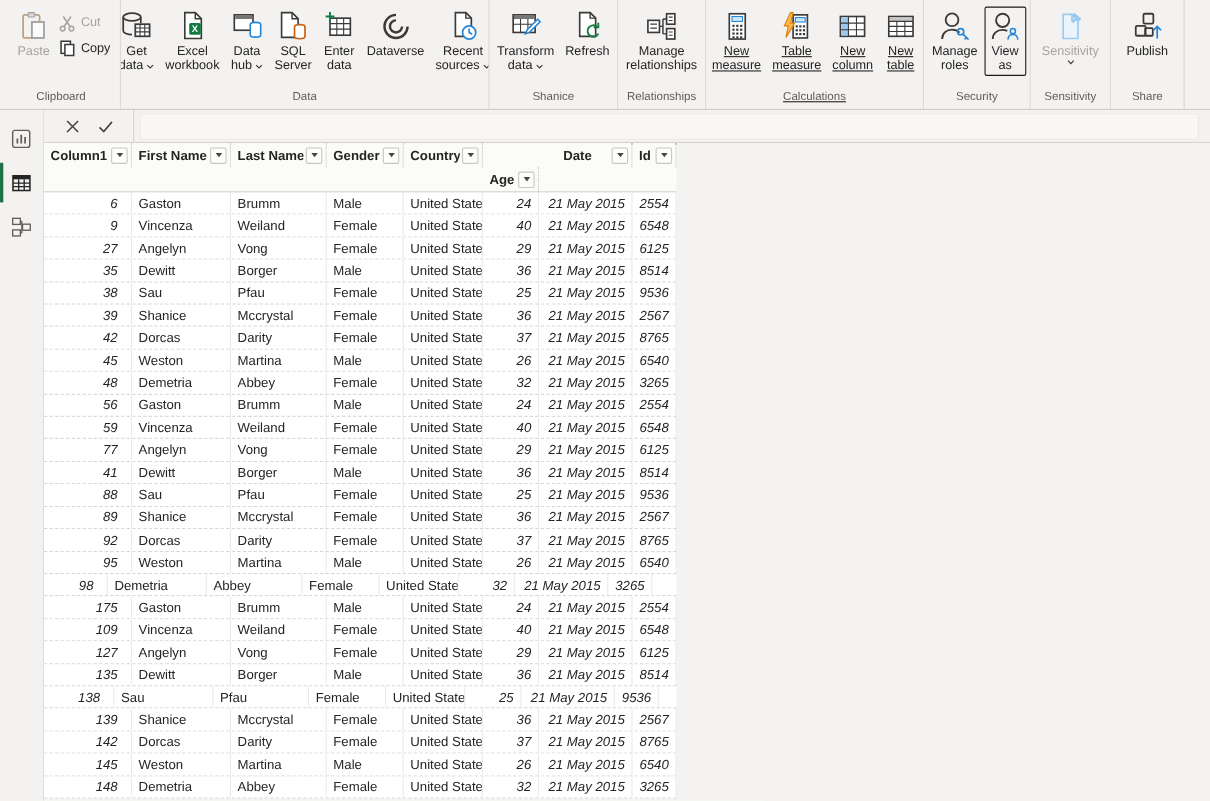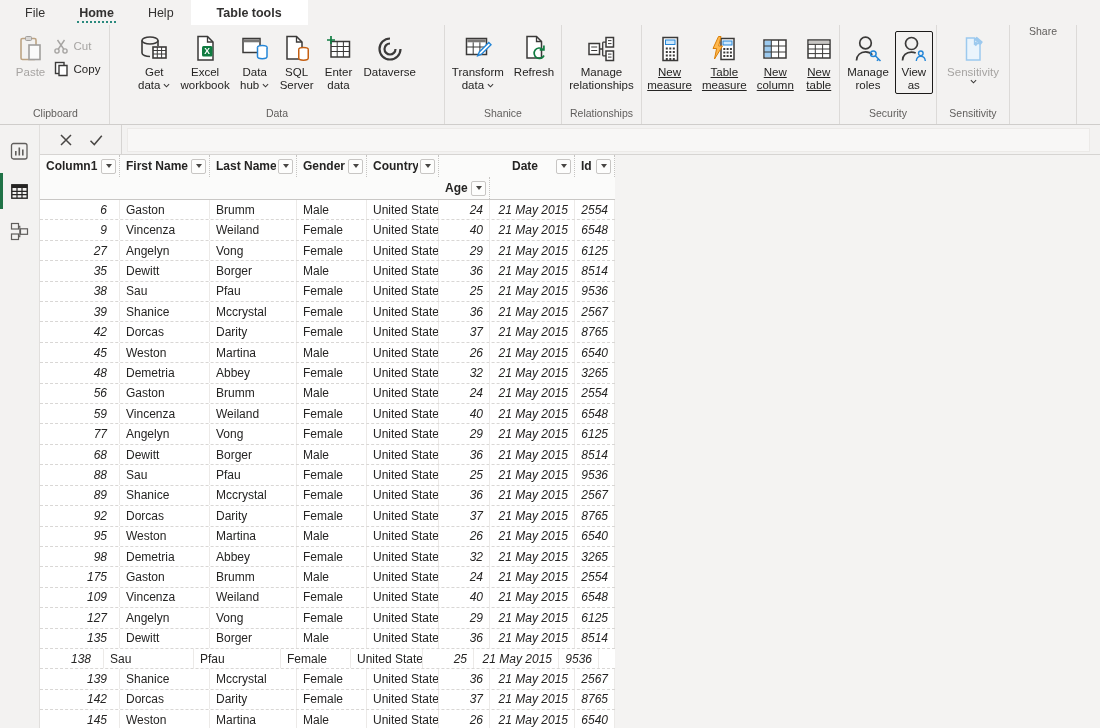--- a/index.html
+++ b/index.html
@@ -65,34 +65,20 @@
   .trow { display:flex; width:575px; height:20.407px; background:#ffffff; border-bottom:1px dashed #d9d7d5; }
   .tcell { height:100%; display:flex; align-items:center; padding:0 6px; border-right:1px solid #eceae8; font-size:12px; color:#252423; overflow:hidden; white-space:nowrap; }
   .tcell.right { justify-content:flex-end; }
   .tcell.num { font-style:italic; }
   .tcell.c0 { padding-right:12px; }
 </style>
 </head>
 <body>
 
 <div class="app">
-  <div class="tabbar">
-      <div class="tab">
-        <span class="tab-label">File</span>
-      </div>
-      <div class="tab active">
-        <span class="tab-label">Home</span>
-      </div>
-      <div class="tab">
-        <span class="tab-label">Help</span>
-      </div>
-      <div class="tab contextual">
-        <span class="tab-label">Table tools</span>
-      </div>
-    </div>
   <div class="ribbon">
       <div class="rgroup" style="width: 108px;">
         <div class="rrow">
           <div class="rbtn disabled">
             <span class="ricon">
               <svg viewBox="0 0 30 30">
                 <rect x="5" y="4.5" width="15" height="21" rx="1.5" fill="#f3f2f1" stroke="#bca383" stroke-width="1.6"></rect>
                 <rect x="9.5" y="2.5" width="6" height="4" rx="1" fill="#d9d7d5" stroke="#a19f9d" stroke-width="1"></rect>
                 <rect x="13" y="11" width="11" height="14.5" fill="#fafafa" stroke="#a19f9d" stroke-width="1.6"></rect>
               </svg>
@@ -193,20 +179,36 @@
             <div class="lbl">data</div>
           </div>
           <div class="rbtn">
             <span class="ricon">
               <svg viewBox="0 0 30 30">
                 <path d="M15 4.5 a10.5 10.5 0 1 0 10.5 10.5" fill="none" stroke="#3b3a39" stroke-width="2.2"></path>
                 <path d="M15 9.5 a5.5 5.5 0 1 0 5.5 5.5" fill="none" stroke="#3b3a39" stroke-width="2.2"></path>
               </svg>
             </span>
             <div class="lbl">Dataverse</div>
+          </div>
+          <div class="rbtn">
+            <span class="ricon">
+              <svg viewBox="0 0 30 30">
+                <path d="M8 2.5 h9.5 l5 5 V24 H8 z" fill="#fff" stroke="#3b3a39" stroke-width="1.5"></path>
+                <path d="M17.5 2.5 v5 h5" fill="none" stroke="#3b3a39" stroke-width="1.3"></path>
+                <circle cx="20.5" cy="20.5" r="6" fill="#fff" stroke="#2586d7" stroke-width="1.6"></circle>
+                <path d="M20.5 17 v3.5 l2.8 1.7" fill="none" stroke="#2586d7" stroke-width="1.5"></path>
+              </svg>
+            </span>
+            <div class="lbl">Recent</div>
+            <div class="lbl">sources<span class="chev">
+                <svg width="7" height="5" viewBox="0 0 8 5">
+                  <path d="M1 1 l3 3 3-3" fill="none" stroke="#3b3a39" stroke-width="1.2"></path>
+                </svg>
+              </span></div>
           </div>
         </div>
         <div class="glabel">Data</div>
       </div>
       <div class="rgroup" style="width: 117px;">
         <div class="rrow">
           <div class="rbtn">
             <span class="ricon">
               <svg viewBox="0 0 30 30">
                 <rect x="3.5" y="4.5" width="20" height="16" fill="#fff" stroke="#3b3a39" stroke-width="1.5"></rect>
@@ -315,20 +317,21 @@
               <svg viewBox="0 0 30 30">
                 <rect x="4" y="6" width="22" height="18" fill="#fff" stroke="#3b3a39" stroke-width="1.5"></rect>
                 <rect x="4.8" y="6.8" width="20.4" height="3.4" fill="#c8c6c4"></rect>
                 <path d="M4 10.4 h22 M4 15 h22 M4 19.6 h22 M11.3 10.4 v13.6 M18.6 10.4 v13.6" stroke="#3b3a39" stroke-width="1" fill="none"></path>
               </svg>
             </span>
             <div class="lbl">New</div>
             <div class="lbl">table</div>
           </div>
         </div>
+        <div class="glabel">Calculations</div>
       </div>
       <div class="rgroup" style="width: 97px;">
         <div class="rrow">
           <div class="rbtn">
             <span class="ricon">
               <svg viewBox="0 0 30 30">
                 <circle cx="12.5" cy="9" r="5.8" fill="none" stroke="#3b3a39" stroke-width="1.7"></circle>
                 <path d="M3.5 26.5 c0-5.2 4-8.6 9-8.6 2.8 0 5.2 1 6.8 2.8" fill="none" stroke="#3b3a39" stroke-width="1.7"></path>
                 <circle cx="20.3" cy="19.8" r="2.8" fill="none" stroke="#2586d7" stroke-width="1.5"></circle>
                 <path d="M22.3 21.8 L27.5 27 M25.6 25.1 l-1.7 1.7" fill="none" stroke="#2586d7" stroke-width="1.5"></path>
@@ -369,20 +372,33 @@
             <div class="lbl">
               <svg width="7" height="5" viewBox="0 0 8 5">
                 <path d="M1 1 l3 3 3-3" fill="none" stroke="#3b3a39" stroke-width="1.2"></path>
               </svg>
             </div>
           </div>
         </div>
         <div class="glabel">Sensitivity</div>
       </div>
       <div class="rgroup" style="width: 67px;">
+        <div class="rrow">
+          <div class="rbtn">
+            <span class="ricon">
+              <svg viewBox="0 0 30 30">
+                <rect x="11.5" y="3.5" width="9" height="9" rx="1.2" fill="none" stroke="#3b3a39" stroke-width="1.6"></rect>
+                <rect x="4.5" y="14.5" width="9" height="9" rx="1.2" fill="none" stroke="#3b3a39" stroke-width="1.6"></rect>
+                <rect x="13" y="16.5" width="7" height="7" rx="1" fill="none" stroke="#3b3a39" stroke-width="1.6"></rect>
+                <path d="M24 26 V15 M20.5 18.5 L24 15 l3.5 3.5" fill="none" stroke="#2586d7" stroke-width="1.6"></path>
+              </svg>
+            </span>
+            <div class="lbl">Publish</div>
+          </div>
+        </div>
         <div class="glabel">Share</div>
       </div>
     </div>
   <div class="content">
     <div class="sidebar">
         <div class="nav-item">
           <span class="nicon">
             <svg viewBox="0 0 19 19">
               <rect x="1.5" y="1.5" width="15.5" height="15.5" rx="2" fill="none" stroke="#605e5c" stroke-width="1.3"></rect>
               <path d="M5.8 13.5 V9 M9.3 13.5 V5.5 M12.8 13.5 V7.5" stroke="#605e5c" stroke-width="1.6" fill="none"></path>
@@ -591,21 +607,21 @@
               <div class="tcell c0 right num" style="width: 80px;">77</div>
               <div class="tcell c1" style="width: 90px;">Angelyn</div>
               <div class="tcell c2" style="width: 87px;">Vong</div>
               <div class="tcell c3" style="width: 70px;">Female</div>
               <div class="tcell c4" style="width: 72px;">United States</div>
               <div class="tcell c5 right num" style="width: 51px;">29</div>
               <div class="tcell c6 right num" style="width: 85px;">21 May 2015</div>
               <div class="tcell c7 right num" style="width: 40px;">6125</div>
             </div>
             <div class="trow">
-              <div class="tcell c0 right num" style="width: 80px;">68</div>
+              <div class="tcell c0 right num" style="width: 80px;">41</div>
               <div class="tcell c1" style="width: 90px;">Dewitt</div>
               <div class="tcell c2" style="width: 87px;">Borger</div>
               <div class="tcell c3" style="width: 70px;">Male</div>
               <div class="tcell c4" style="width: 72px;">United States</div>
               <div class="tcell c5 right num" style="width: 51px;">36</div>
               <div class="tcell c6 right num" style="width: 85px;">21 May 2015</div>
               <div class="tcell c7 right num" style="width: 40px;">8514</div>
             </div>
             <div class="trow">
               <div class="tcell c0 right num" style="width: 80px;">88</div>
@@ -641,21 +657,21 @@
               <div class="tcell c0 right num" style="width: 80px;">95</div>
               <div class="tcell c1" style="width: 90px;">Weston</div>
               <div class="tcell c2" style="width: 87px;">Martina</div>
               <div class="tcell c3" style="width: 70px;">Male</div>
               <div class="tcell c4" style="width: 72px;">United States</div>
               <div class="tcell c5 right num" style="width: 51px;">26</div>
               <div class="tcell c6 right num" style="width: 85px;">21 May 2015</div>
               <div class="tcell c7 right num" style="width: 40px;">6540</div>
             </div>
             <div class="trow">
-              <div class="tcell c0 right num" style="width: 80px;">98</div>
+              <div class="tcell c0 right num" style="width: 58px;">98</div>
               <div class="tcell c1" style="width: 90px;">Demetria</div>
               <div class="tcell c2" style="width: 87px;">Abbey</div>
               <div class="tcell c3" style="width: 70px;">Female</div>
               <div class="tcell c4" style="width: 72px;">United States</div>
               <div class="tcell c5 right num" style="width: 51px;">32</div>
               <div class="tcell c6 right num" style="width: 85px;">21 May 2015</div>
               <div class="tcell c7 right num" style="width: 40px;">3265</div>
             </div>
             <div class="trow">
               <div class="tcell c0 right num" style="width: 80px;">175</div>

